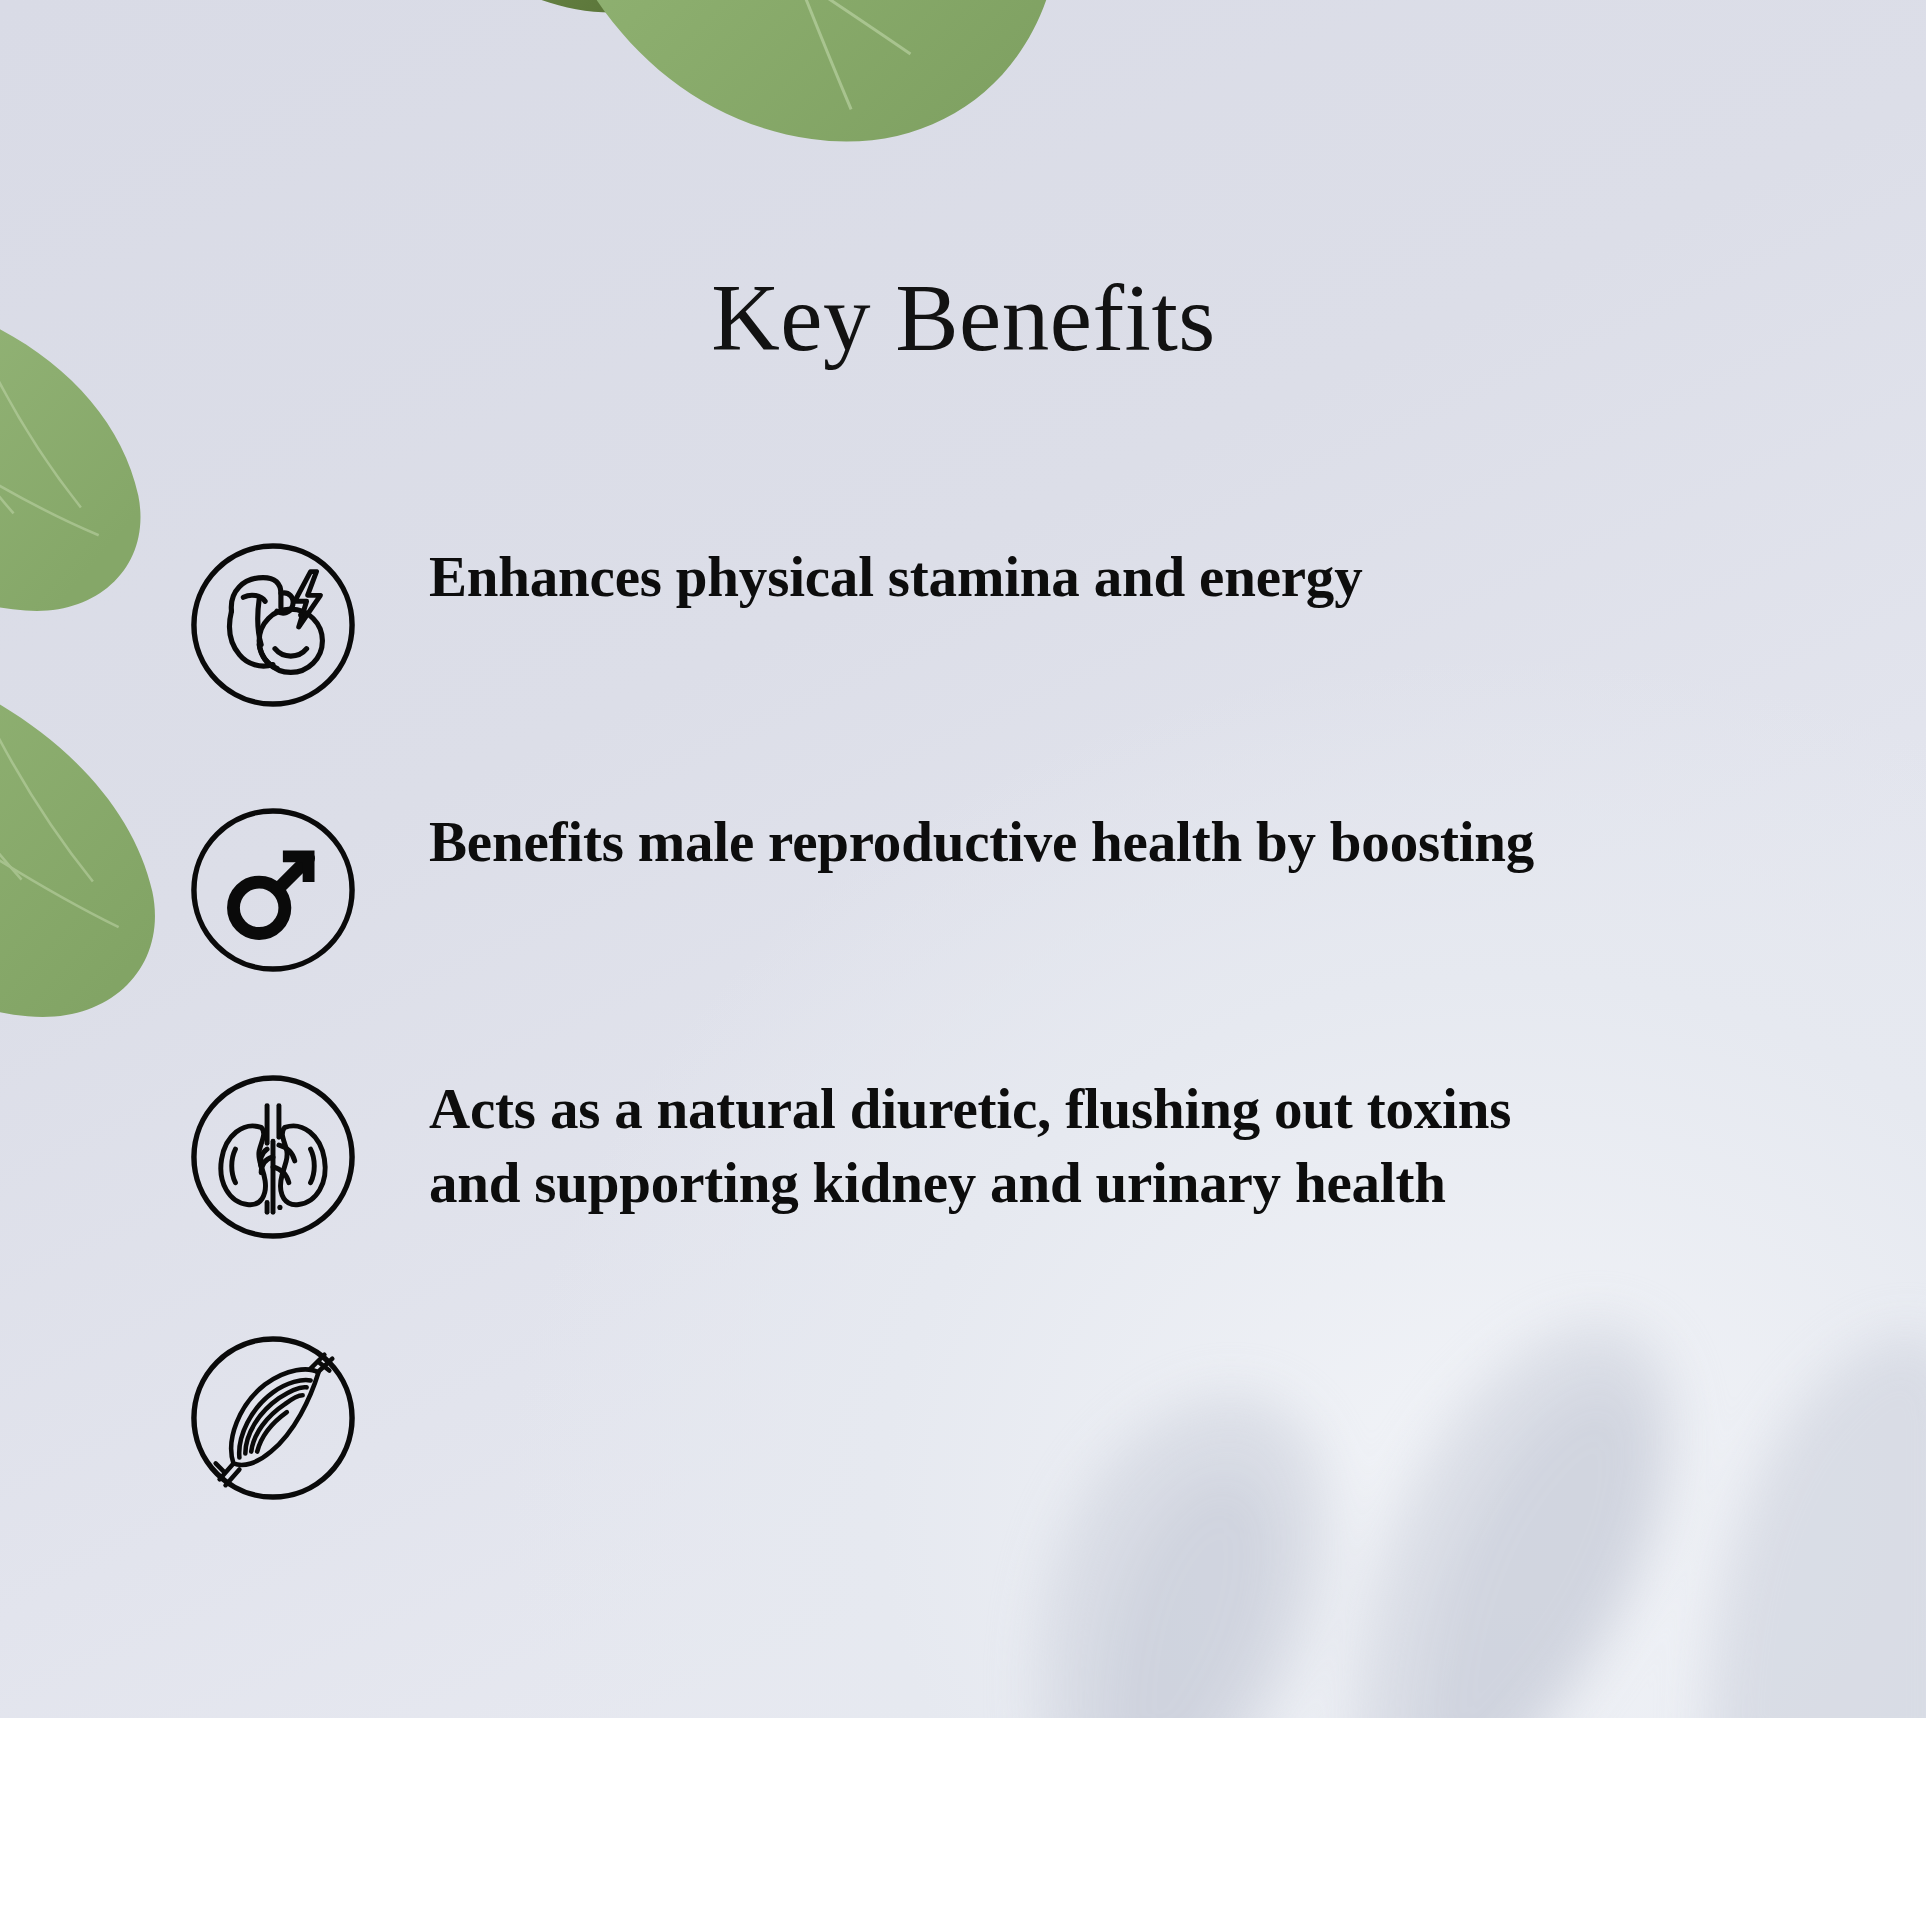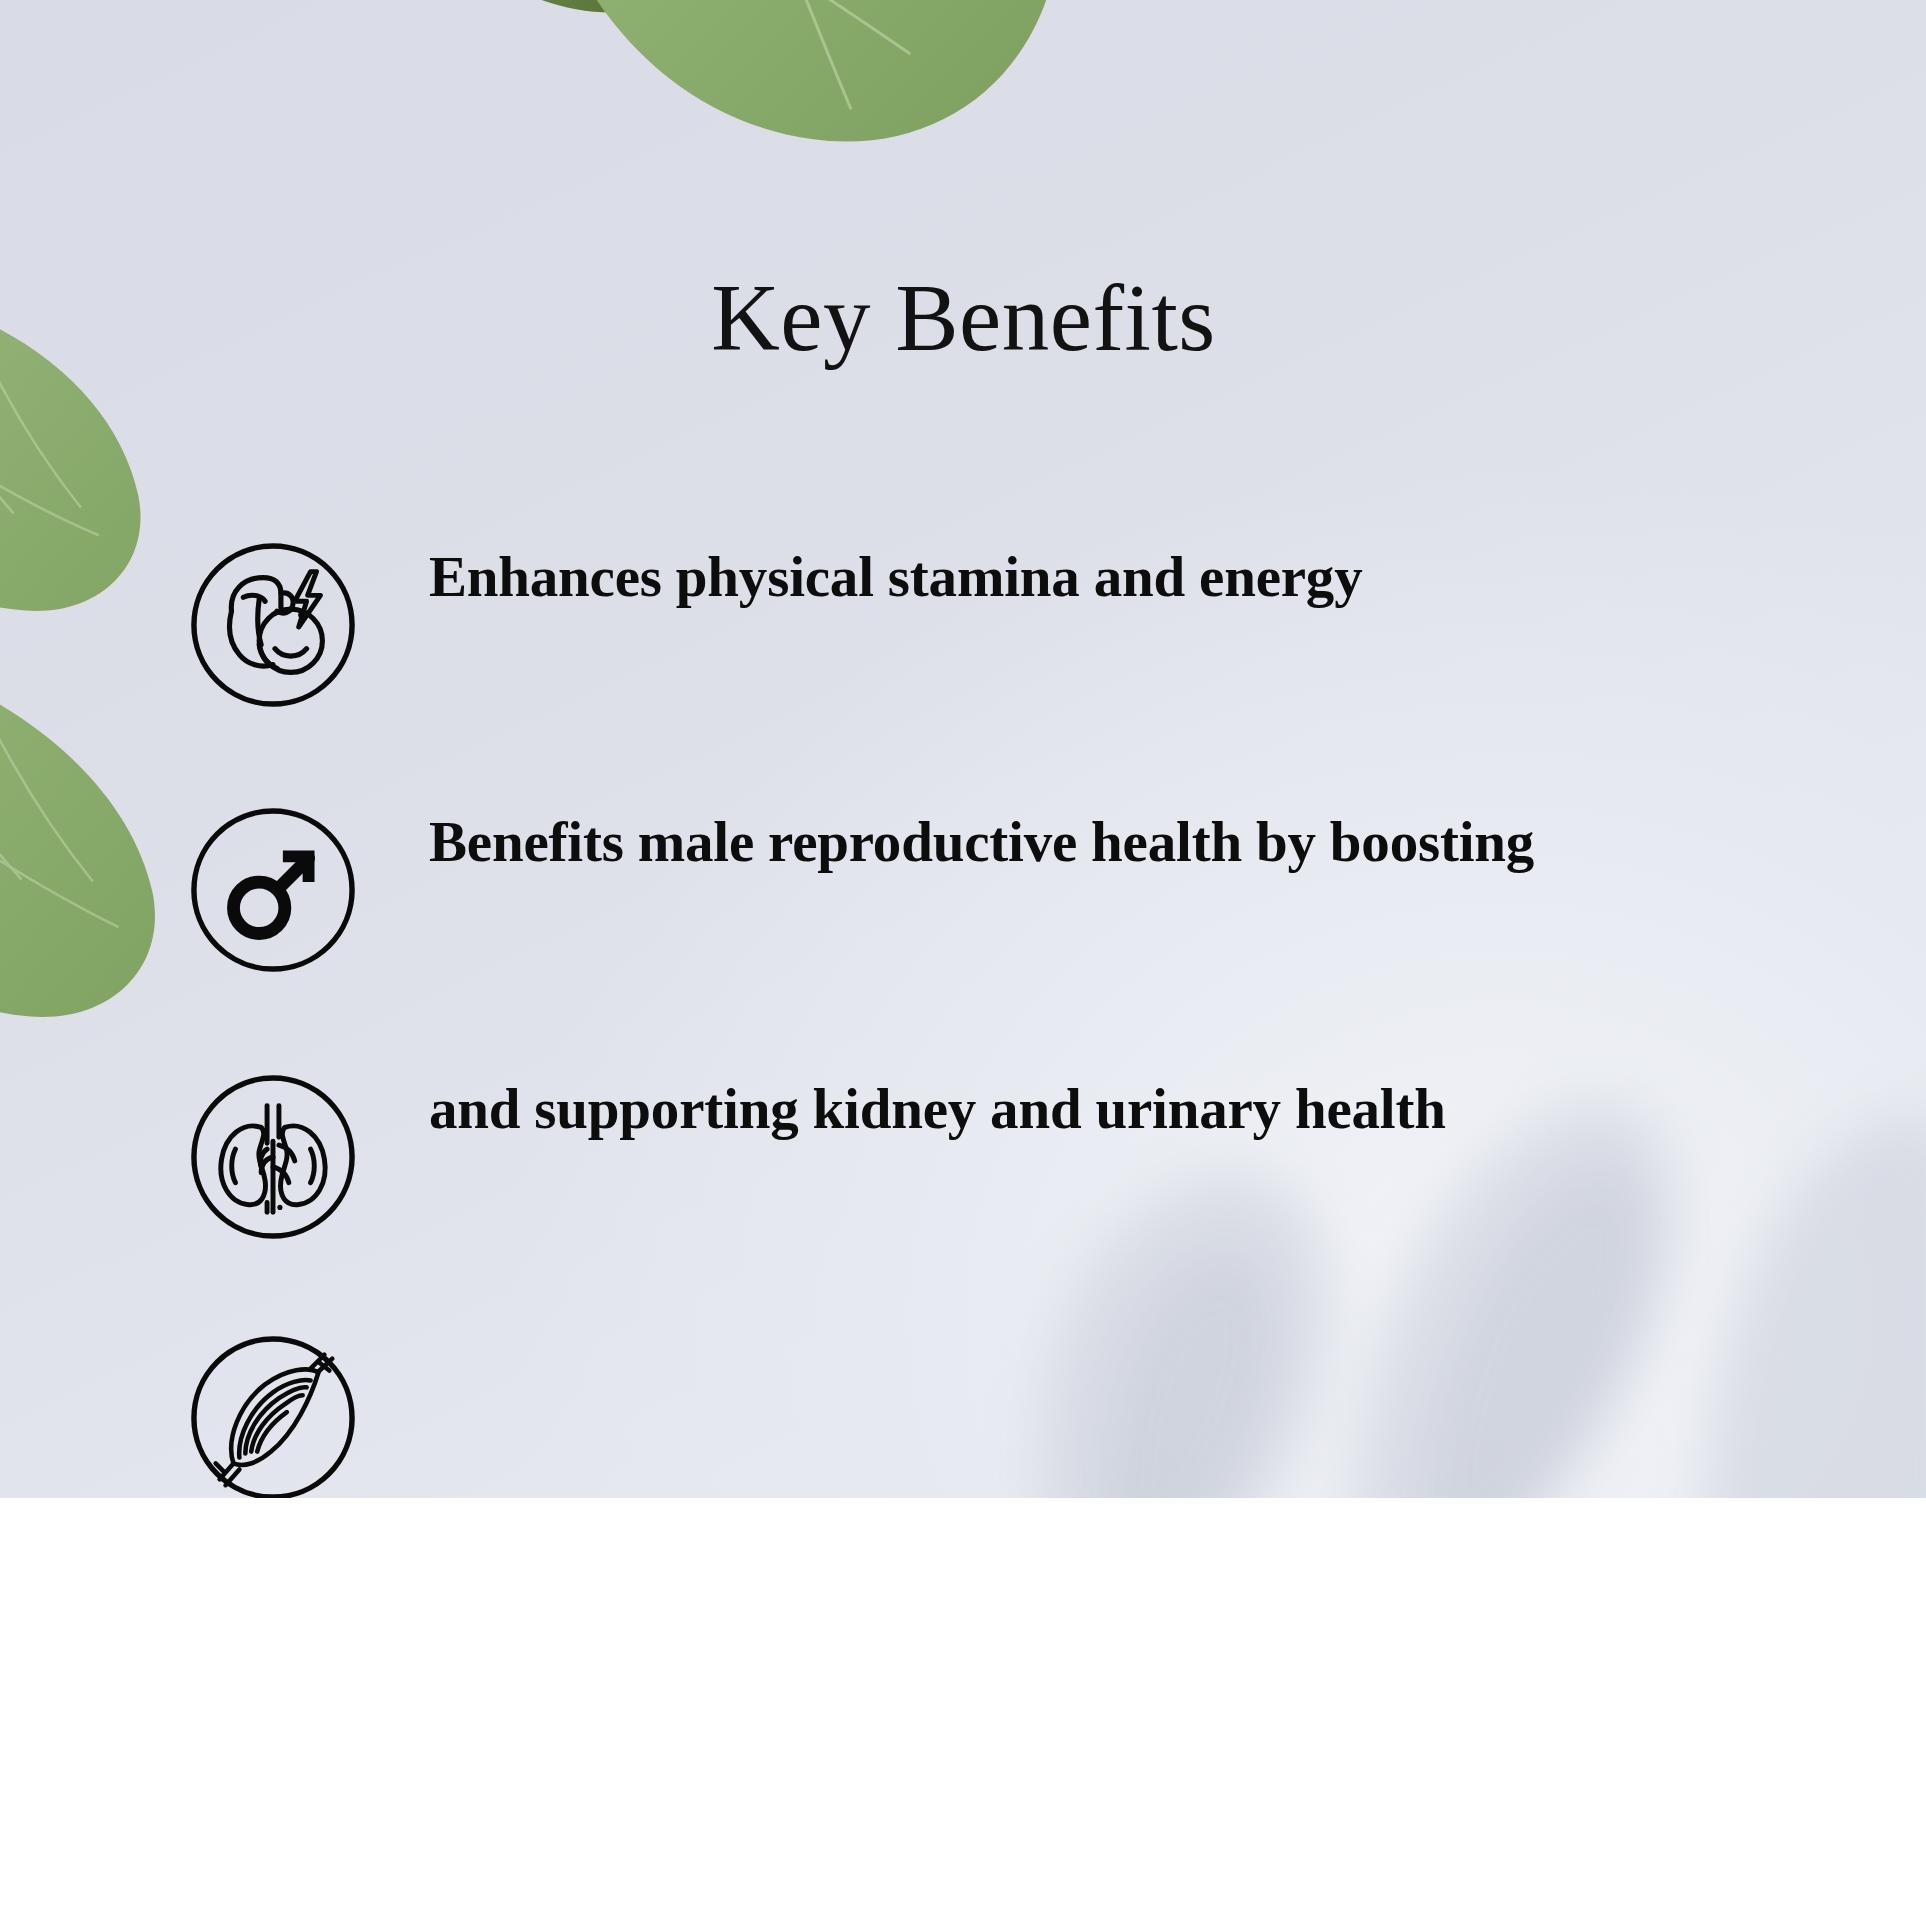--- a/index.html
+++ b/index.html
@@ -10,21 +10,21 @@
   body {
     width: 1927px;
     height: 1927px;
     overflow: hidden;
     font-family: "Liberation Serif", "DejaVu Serif", serif;
   }
 
   .canvas {
     position: relative;
     width: 1927px;
-    height: 1498px;
+    height: 1718px;
     background:
       radial-gradient(ellipse 1386px 1188px at 78% 88%, #f2f4f8 0%, #e6e9f0 45%, rgba(230,233,240,0) 72%),
       linear-gradient(155deg, #d9dbe6 0%, #dcdee8 38%, #e2e4ed 62%, #eceef4 100%);
     overflow: hidden;
   }
 
   
   .leaf {
     position: absolute;
     overflow: hidden;
@@ -258,20 +258,21 @@
 
             <path d="M80 78 C74 82 72 90 74 96"></path>
             <path d="M92 74 C100 76 106 82 108 90"></path>
             <path d="M86 96 C94 98 100 104 102 112"></path>
             <path d="M86 86 C78 88 74 94 74 102"></path>
           </g>
           <circle cx="93" cy="137" r="2.6" fill="#0a0a0a"></circle>
         </svg>
       </div>
       <div class="benefit-text">
+        <span class="line">Acts as a natural diuretic, flushing out toxins</span>
         <span class="line">and supporting kidney and urinary health</span>
       </div>
     </div>
 
     <div class="benefit-row r4">
       <div class="icon-badge">
         <svg viewBox="0 0 172 172" aria-hidden="true">
           <circle cx="86" cy="86" r="80" fill="none" stroke="#0a0a0a" stroke-width="5.5"></circle>
           <g fill="none" stroke="#0a0a0a" stroke-width="4.6" stroke-linecap="round" stroke-linejoin="round">
 

